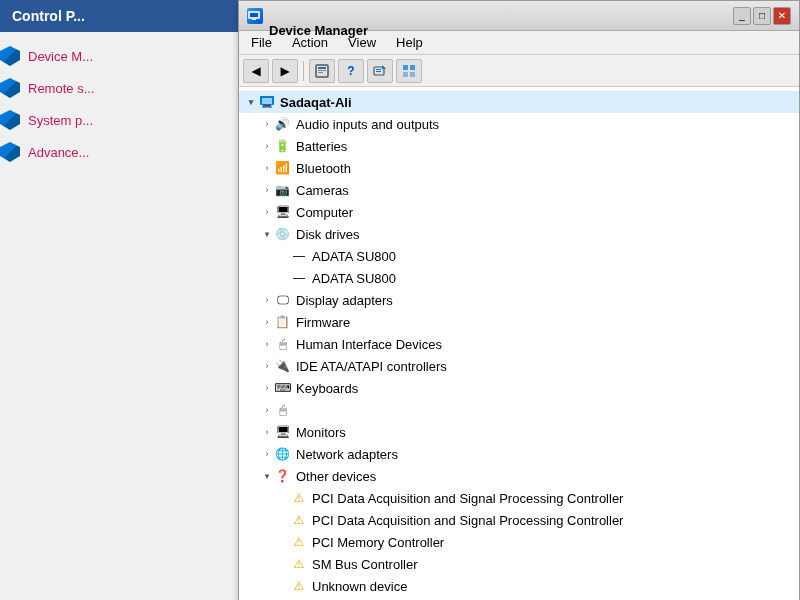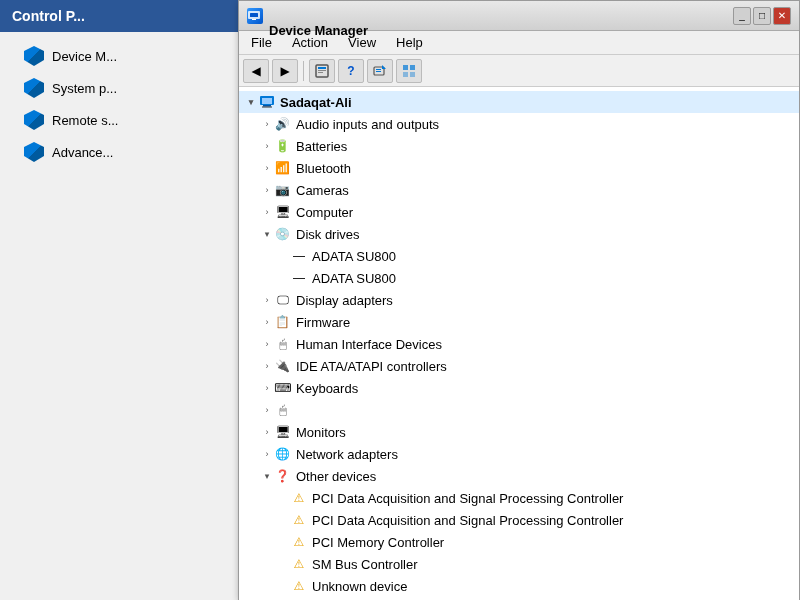--- a/index.html
+++ b/index.html
@@ -32,23 +32,23 @@
       font-weight: bold;
     }
 
     .bg-panel-items {
       padding: 8px 0;
     }
 
     .bg-panel-item {
       display: flex;
       align-items: center;
-      padding: 6px 24px;
+      padding: 6px 0;
       gap: 8px;
-      color: #000000;
+      color: #be185d;
       font-size: 13px;
     }
 
     .shield-icon {
       width: 20px;
       height: 20px;
       background: linear-gradient(135deg, #0078d7 50%, #005a9e 50%);
       clip-path: polygon(50% 0%, 100% 25%, 100% 70%, 50% 100%, 0% 70%, 0% 25%);
       flex-shrink: 0;
     }
@@ -219,25 +219,25 @@
 <div class="bg-panel">
   <div class="bg-panel-title">Control P...</div>
   <div class="bg-panel-items">
 
   <div class="bg-panel-item">
         <div class="shield-icon"></div>
         <span>Device M...</span>
       </div>
       <div class="bg-panel-item">
         <div class="shield-icon"></div>
-        <span>System p...</span>
+        <span>Remote s...</span>
       </div>
       <div class="bg-panel-item">
         <div class="shield-icon"></div>
-        <span>Remote s...</span>
+        <span>System p...</span>
       </div>
       <div class="bg-panel-item">
         <div class="shield-icon"></div>
         <span>Advance...</span>
       </div>
     </div>
 </div>
 
 <div class="device-manager">
 

